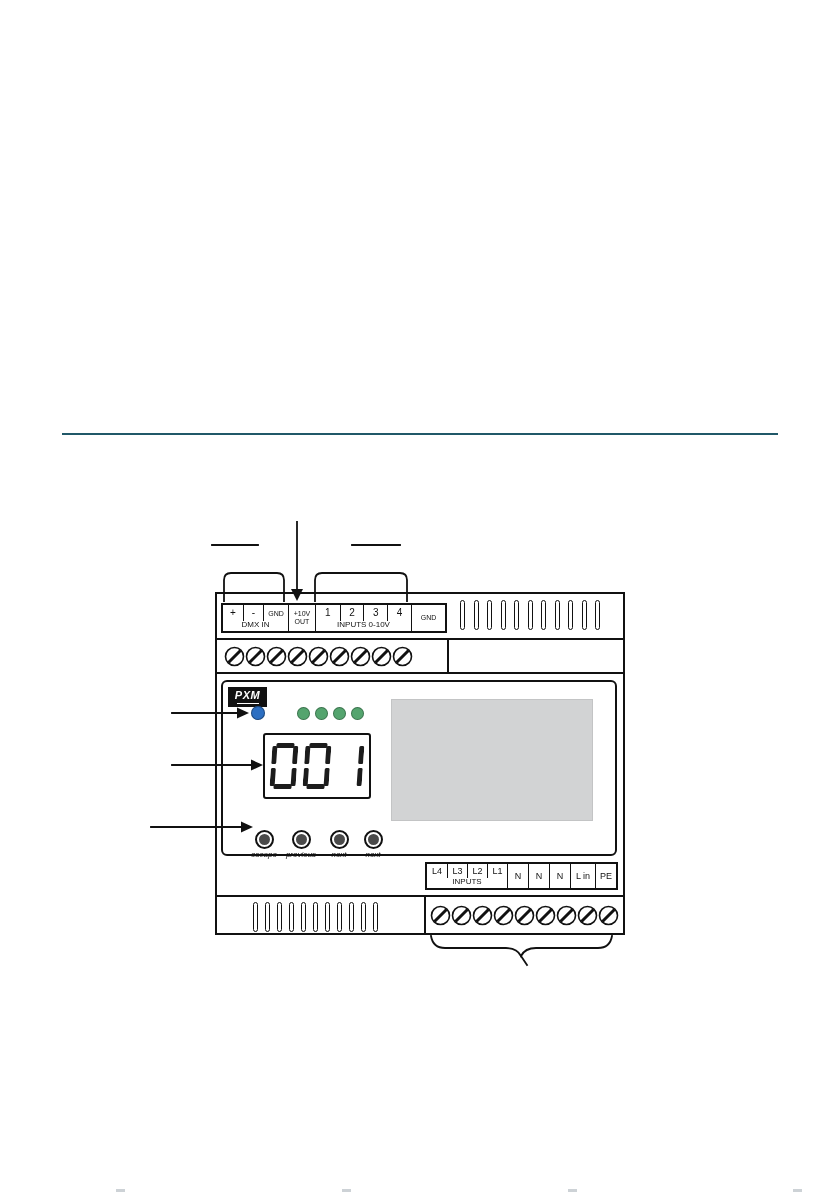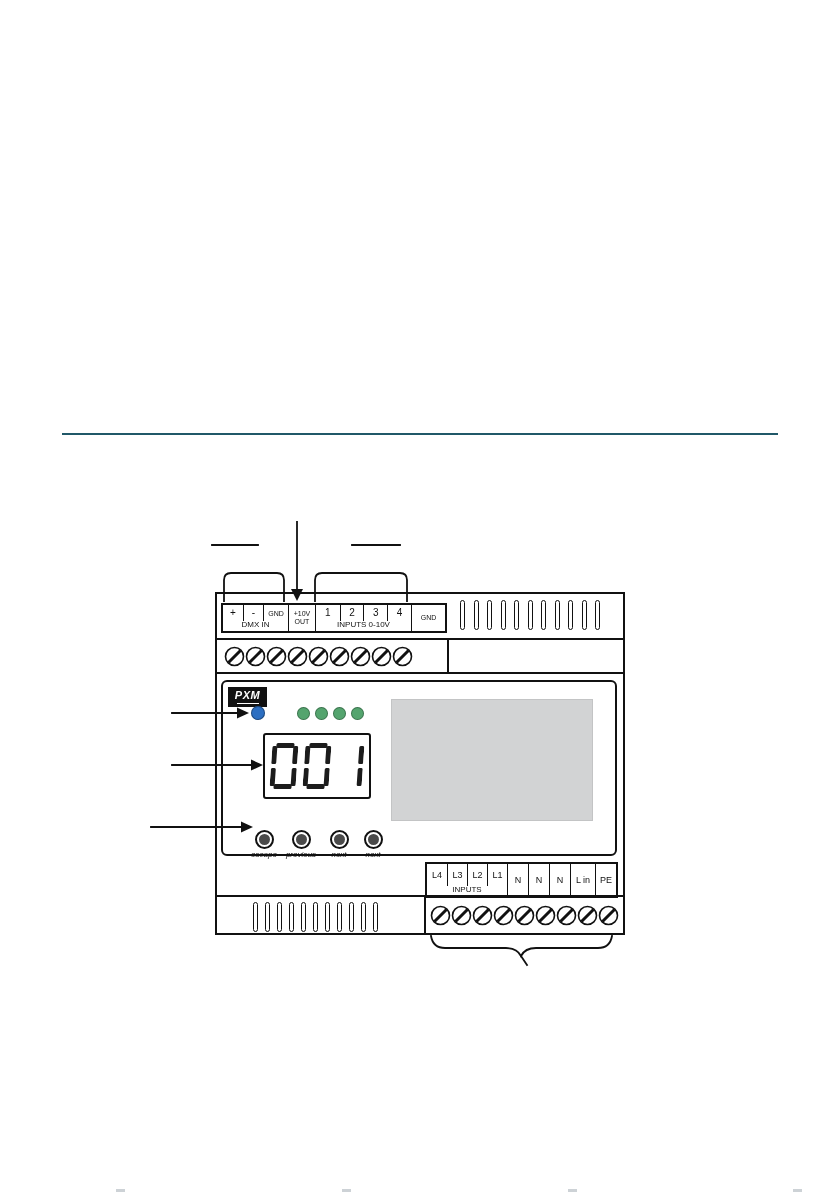--- a/index.html
+++ b/index.html
@@ -12,21 +12,21 @@
   .divider { position:absolute; left:62px; top:433px; width:716px; height:2px;
              background:var(--divider-color, #205868); }
 
   
   .device { position:absolute; left:215px; top:592px; width:410px; height:343px;
             border:2px solid #111; background:#fff; }
 
   
   .tblock { position:absolute; border:2px solid #111; display:flex; align-items:stretch; background:#fff; }
   .top-tblock { left:4px; top:9px; width:226px; height:30px; }
-  .bottom-tblock { left:208px; top:268px; width:193px; height:36px; }
+  .bottom-tblock { left:208px; top:268px; width:193px; height:28px; }
   .tgroup { display:flex; flex-direction:column; }
   .trow { flex:1; display:flex; align-items:stretch; }
   .tcell { display:flex; align-items:center; justify-content:center; font-size:10px; line-height:1; }
   .tcell.gnd { font-size:7px; }
   .tsub { font-size:8px; text-align:center; line-height:1; padding-bottom:2px; white-space:nowrap; }
   .tcol { display:flex; flex-direction:column; align-items:center; justify-content:center;
           font-size:7px; line-height:1.2; text-align:center; }
   .tcol2 { display:flex; align-items:center; justify-content:center; font-size:9px; }
   .vline { border-left:1.5px solid #111; }
   .grow { flex:1; }

